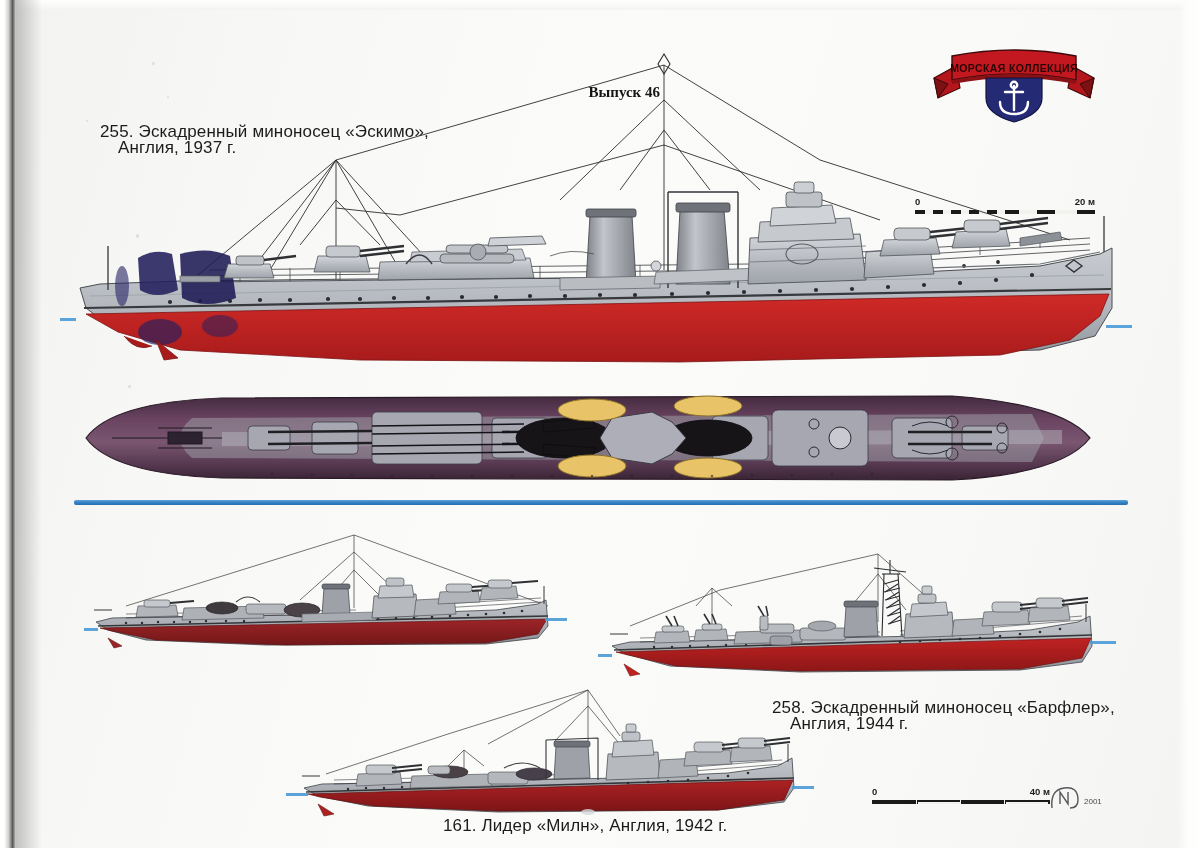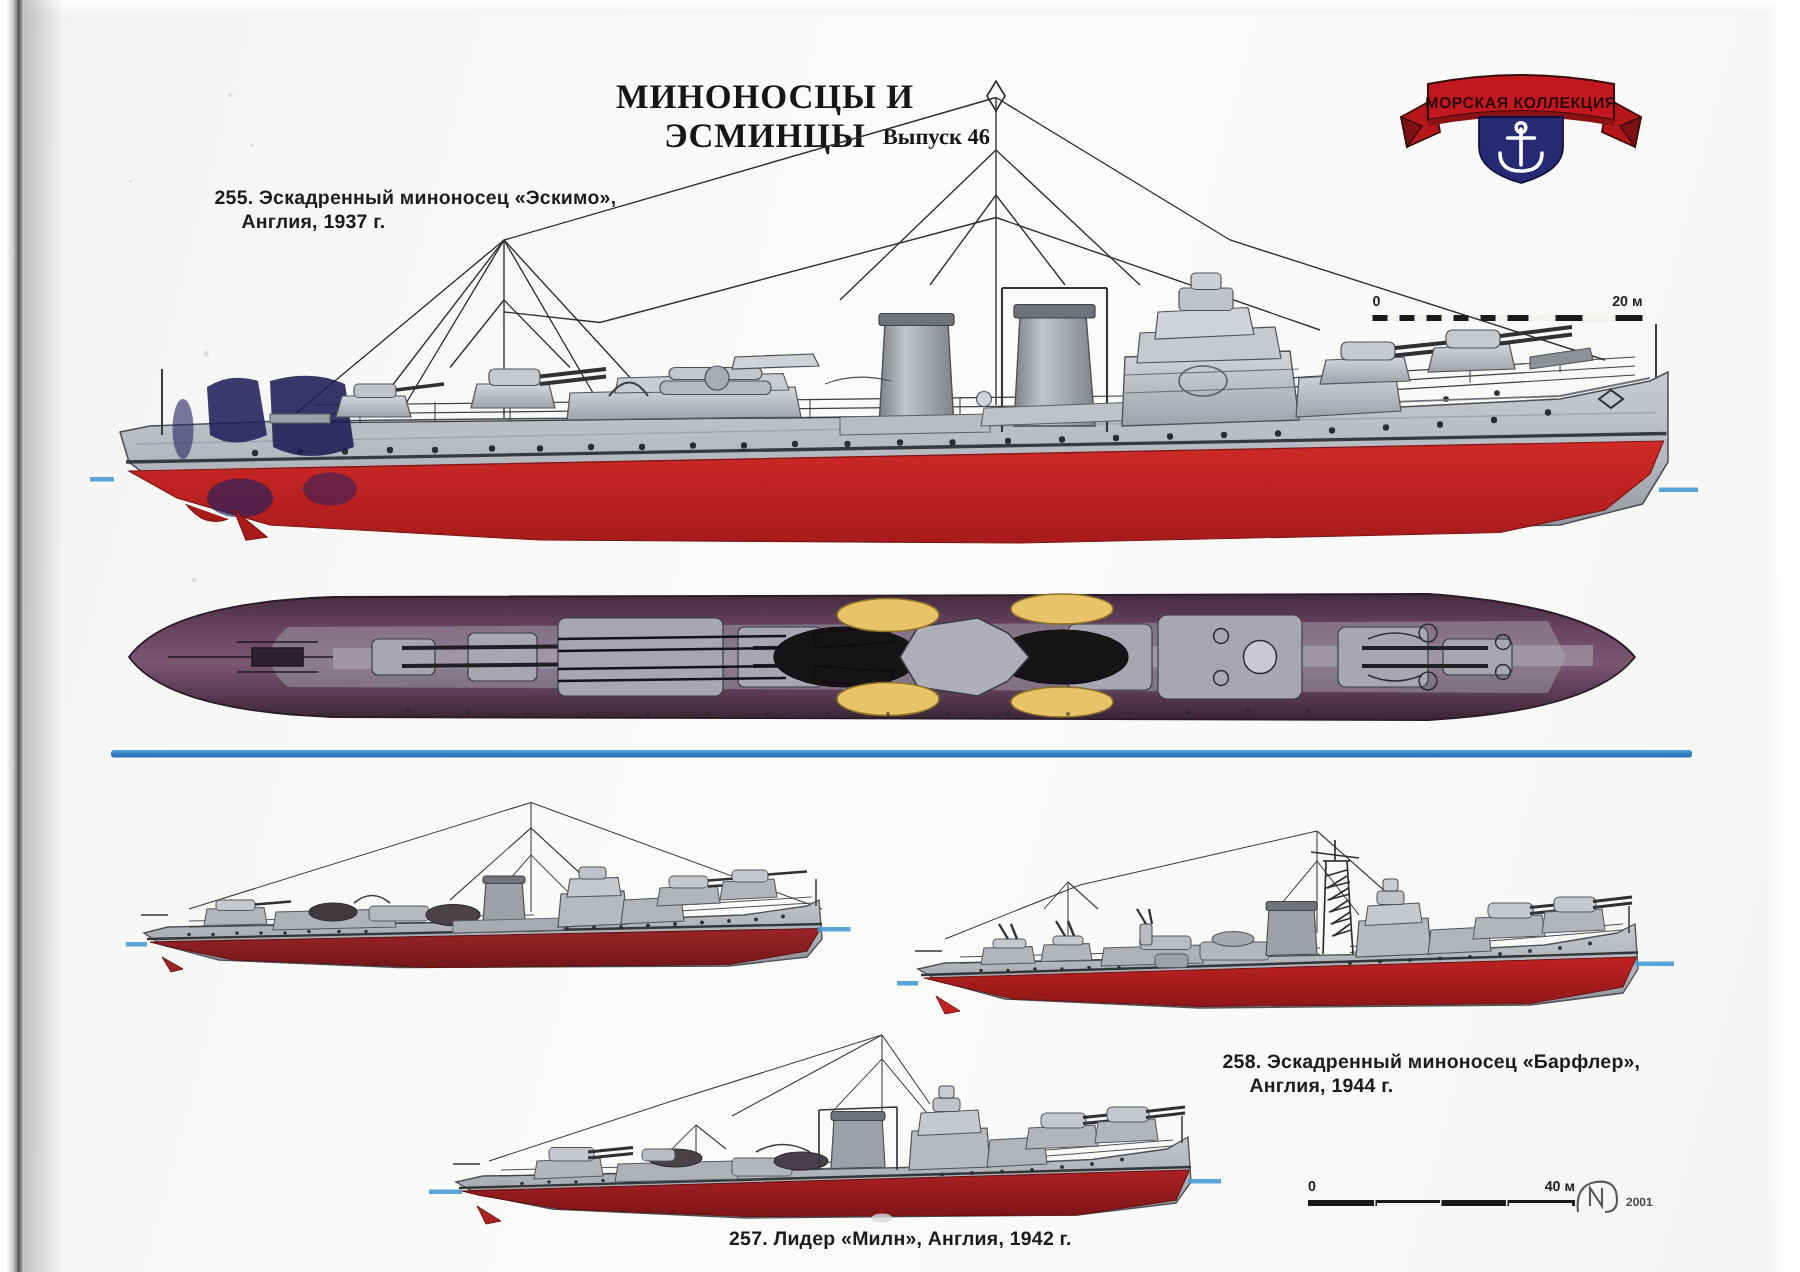--- a/index.html
+++ b/index.html
@@ -26,38 +26,38 @@
     background:linear-gradient(270deg,#ffffff 0%,#fdfdfc 60%,rgba(253,253,252,0) 100%);}
   .speck{position:absolute;border-radius:50%;background:#c8c8c6;opacity:.55;}
 
   
   .title{position:absolute;left:360px;top:52px;width:300px;text-align:center;
     font-family:"Liberation Serif", serif;font-weight:bold;font-size:23px;
     letter-spacing:.6px;color:#161616;}
   .subtitle{position:absolute;left:360px;top:84px;width:300px;text-align:right;
     font-family:"Liberation Serif", serif;font-weight:bold;font-size:15px;color:#161616;}
 
-  .caption{position:absolute;font-size:13px;font-weight:bold;color:#1b1b1b;
-    line-height:15.5px;letter-spacing:.15px;white-space:nowrap;margin-left:43px;}
+  .caption{position:absolute;font-size:17px;font-weight:normal;color:#1b1b1b;
+    line-height:15.5px;letter-spacing:.15px;white-space:nowrap;}
   .caption .l2{display:block;padding-left:18px;}
 
   
   .logo{position:absolute;left:930px;top:36px;width:168px;height:88px;text-align:right;}
   .logo svg{display:block;}
 
   
   .scalebar{position:absolute;}
   .scalebar .lbl0,.scalebar .lblmax{position:absolute;top:0;font-size:9.5px;font-weight:bold;color:#1d1d1d;}
   .scalebar .lbl0{left:0;}
   .scalebar .lblmax{right:0;white-space:nowrap;}
   .scalebar .bar{position:absolute;left:0;top:14px;height:4px;width:100%;
     background:#1a1a1a;}
   .scalebar .bar i{position:absolute;top:0;height:4px;background:#f2f2ef;}
 
-  .signature{position:absolute;font-size:8px;color:#4a4a48;font-weight:bold;}
+  .signature{position:absolute;font-size:8px;color:#4a4a48;font-weight:normal;}
 
   
   .rule-blue{position:absolute;height:5px;border-radius:2px;
     background:linear-gradient(180deg,#5ea2d8,#2f7fc4 55%,#2a6fae);}
   .wl-blue{position:absolute;height:2.5px;background:#4d9bd6;opacity:.92;}
 
   
   .ship{position:absolute;}
   .ship svg{display:block;overflow:visible;}
 </style>
@@ -71,21 +71,20 @@
   <div class="gutter-dark"></div>
   <div class="gutter-line"></div>
   <div class="gutter-fade"></div>
 
   <div class="speck" style="left:152px;top:62px;width:3px;height:3px;"></div>
   <div class="speck" style="left:167px;top:96px;width:2px;height:2px;"></div>
   <div class="speck" style="left:136px;top:234px;width:3px;height:4px;"></div>
   <div class="speck" style="left:128px;top:385px;width:3px;height:3px;"></div>
   <div class="speck" style="left:86px;top:120px;width:2px;height:2px;"></div>
 
-  <div class="title">МИНОНОСЦЫ И ЭСМИНЦЫ</div>
   <div class="subtitle">Выпуск 46</div>
 
   <div class="logo">
     <svg width="168" height="88" viewBox="0 0 168 88">
 
       <path d="M4 42 L26 30 L30 52 L8 62 Z" fill="#b4161c" stroke="#3d0a0c" stroke-width="1.2"></path>
       <path d="M4 42 L18 48 L8 62 Z" fill="#7d1013" stroke="#3d0a0c" stroke-width="1"></path>
       <path d="M164 42 L142 30 L138 52 L160 62 Z" fill="#b4161c" stroke="#3d0a0c" stroke-width="1.2"></path>
       <path d="M164 42 L150 48 L160 62 Z" fill="#7d1013" stroke="#3d0a0c" stroke-width="1"></path>
 
@@ -740,21 +739,21 @@
       <line x1="500" y1="56" x2="500" y2="74" stroke="#34363a" stroke-width="1"></line>
       <path d="M14 88 L32 88" stroke="#34363a" stroke-width="1"></path>
       <path d="M30 116 L46 126 L36 128 Z" fill="#ad2123" stroke="#62100f" stroke-width="0.6"></path>
       <ellipse cx="300" cy="124" rx="7" ry="3" fill="#d6d9dd" opacity=".8"></ellipse>
     </svg>
   </div>
   <div class="wl-blue" style="left:286px;top:793px;width:22px;"></div>
   <div class="wl-blue" style="left:792px;top:786px;width:22px;"></div>
 
   <div class="caption center" style="left:443px;top:818px;">
-    <span>257. Лидер «Милн», Англия, 1942 г.</span>
+    <span>161. Лидер «Милн», Англия, 1942 г.</span>
   </div>
 
   <div class="scalebar" style="left:872px;top:786px;width:178px;height:20px;">
     <span class="lbl0">0</span>
     <span class="lblmax">40 м</span>
     <div class="bar">
       <i style="left:44px;width:1px;"></i>
         <i style="left:88px;width:1px;"></i>
       <i style="left:132px;width:1px;"></i>
       <i style="left:46px;top:2px;width:42px;height:2px;"></i>

